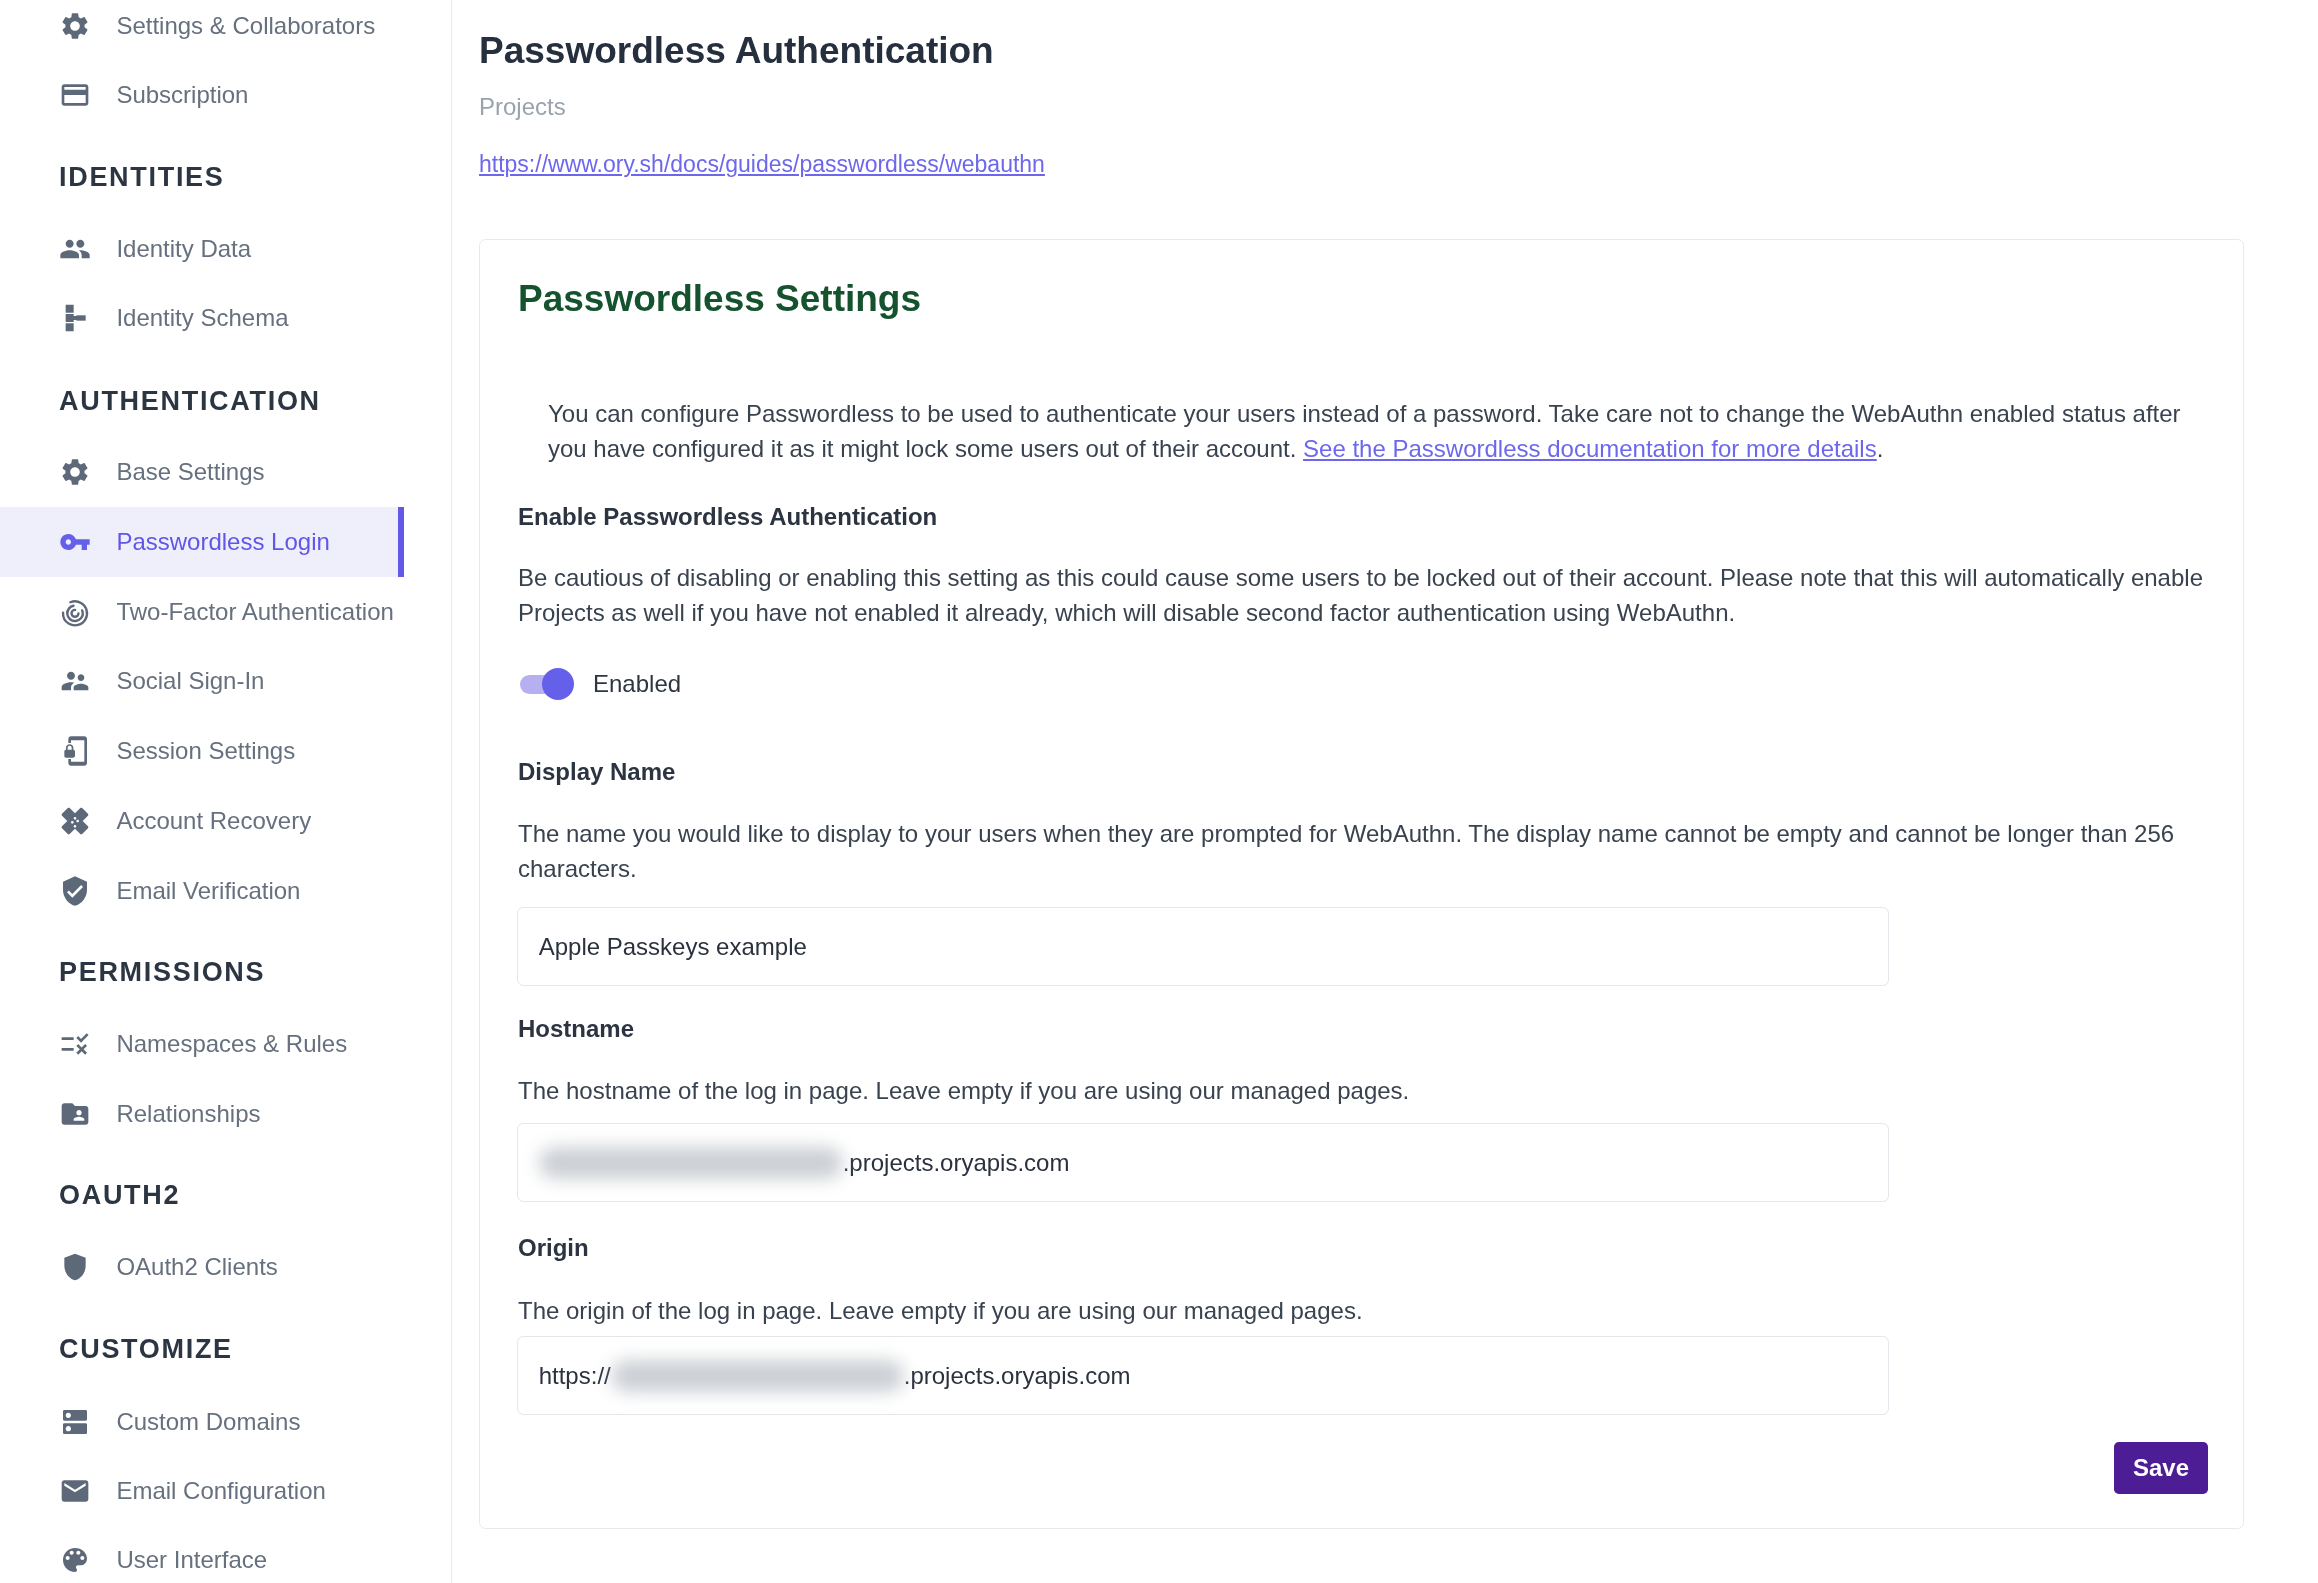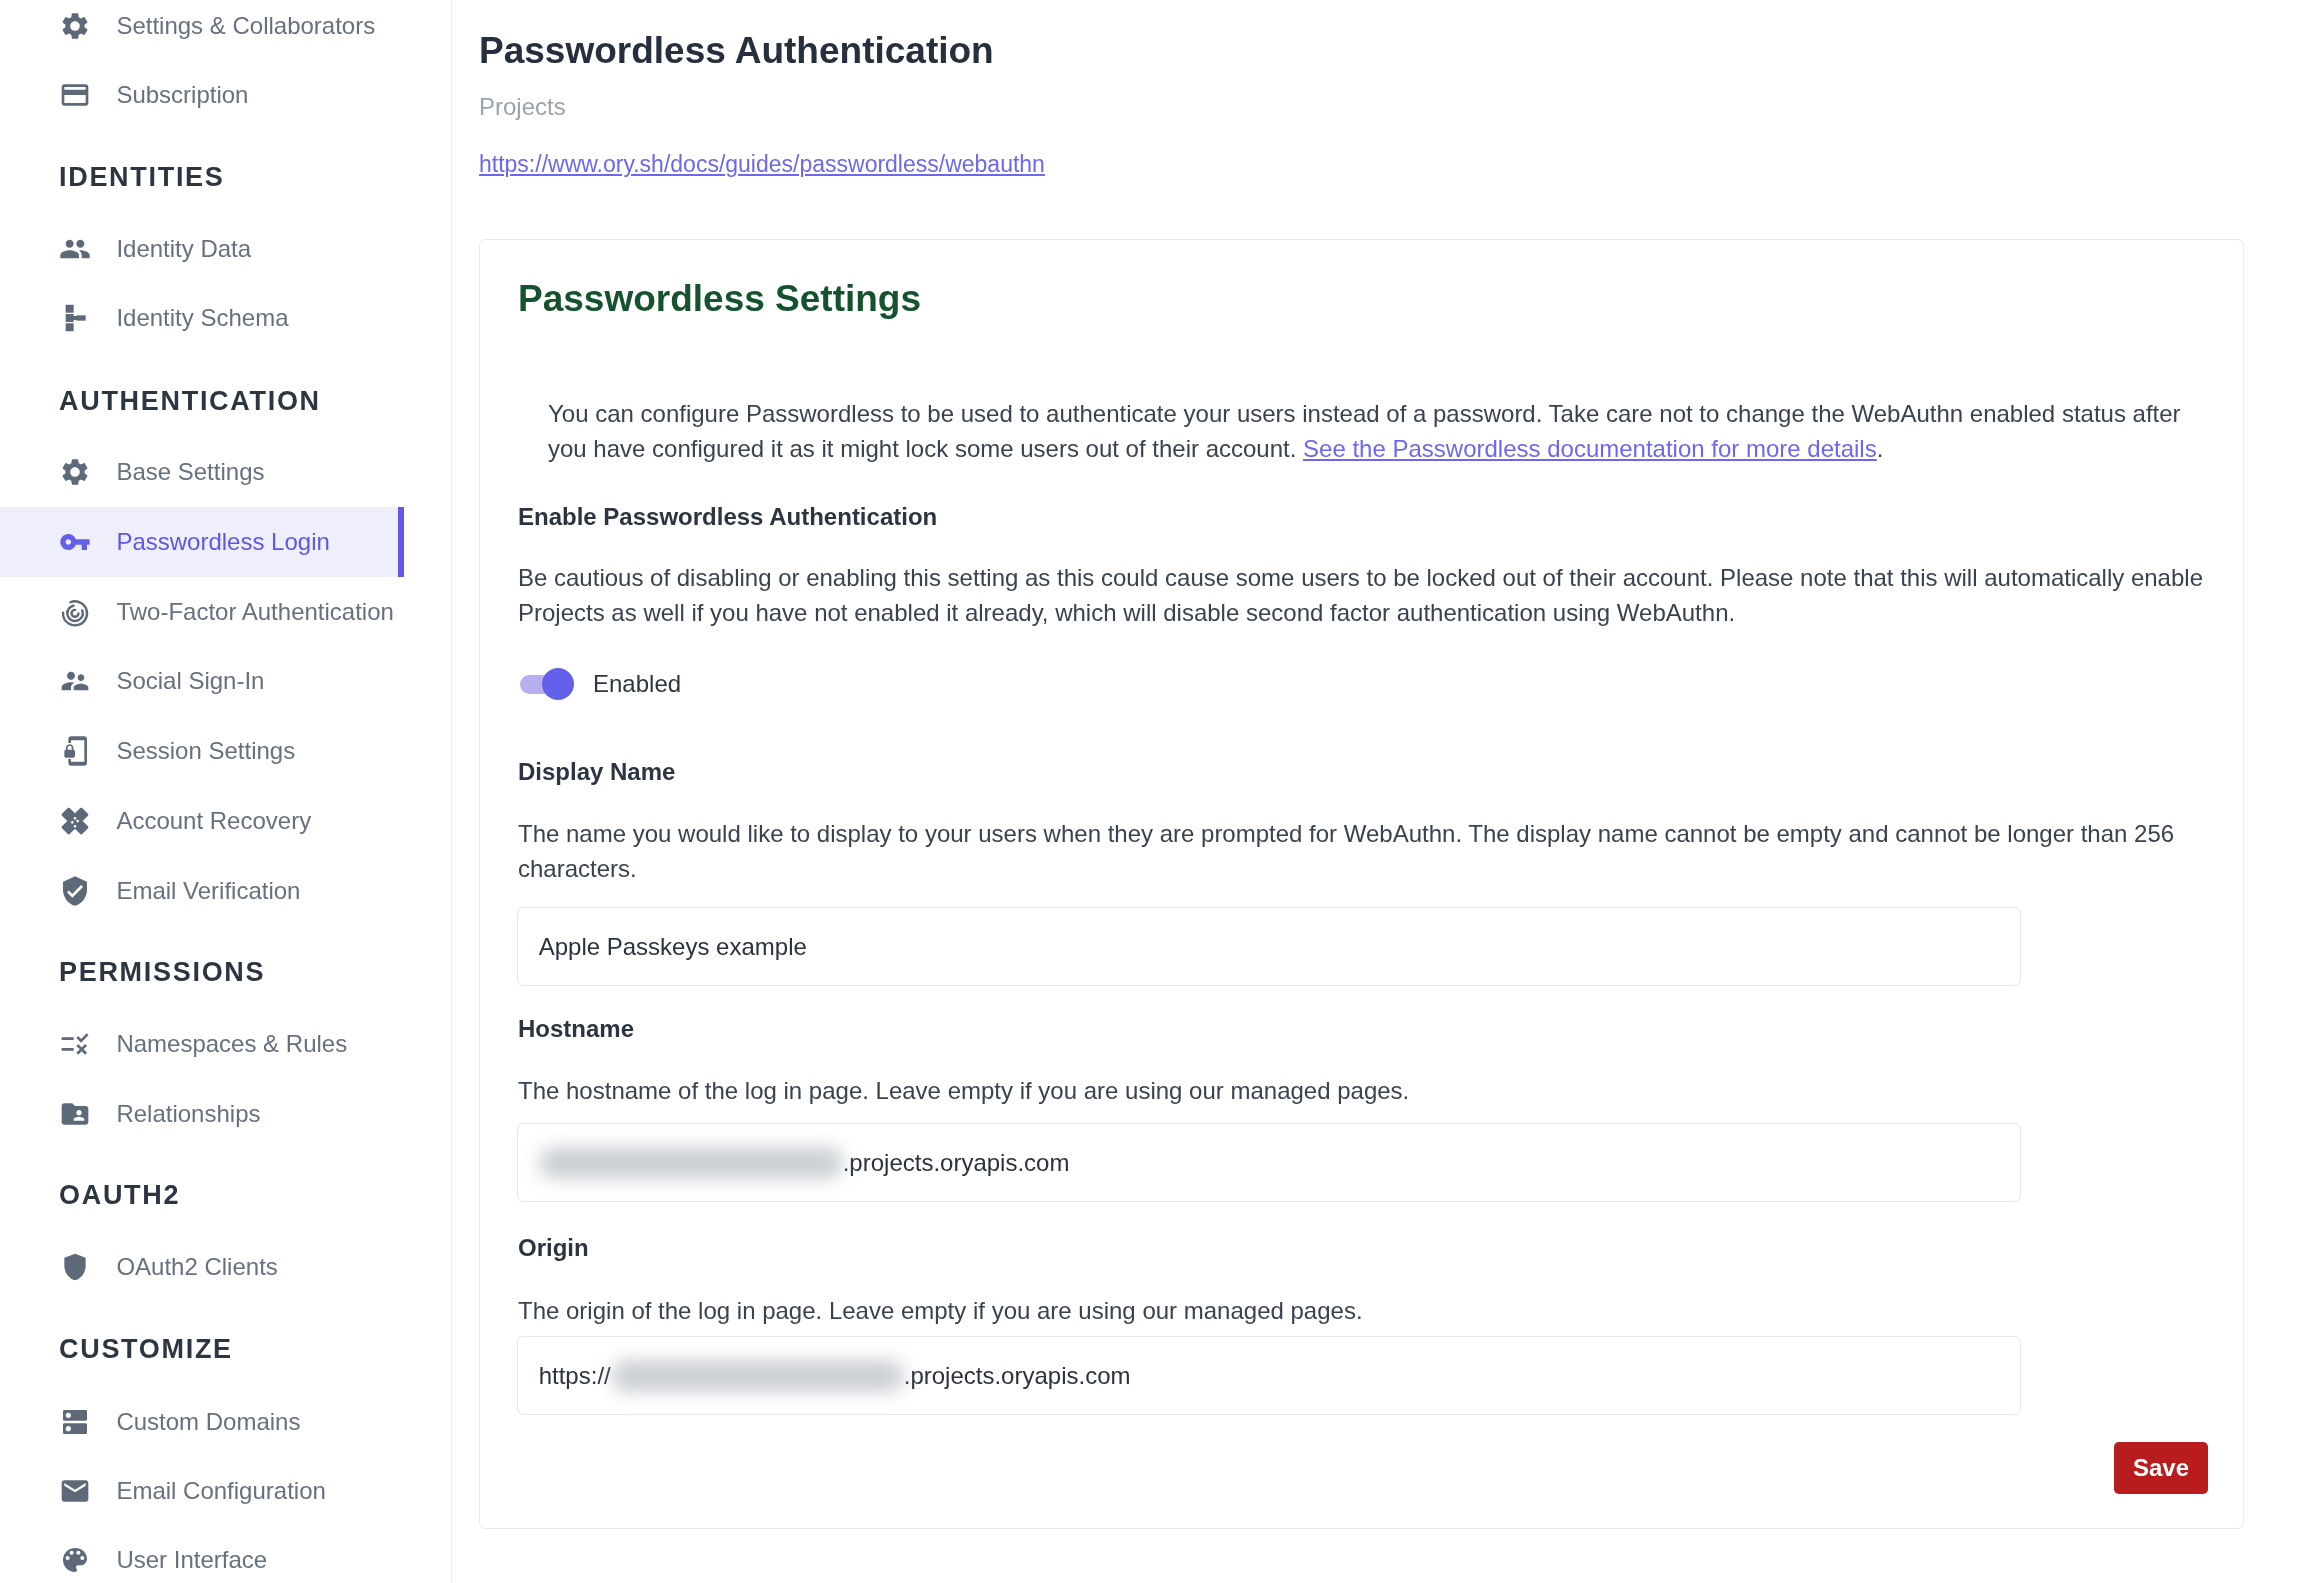--- a/index.html
+++ b/index.html
@@ -43,30 +43,30 @@
   
   .toggle-row { position:absolute; left:40px; top:425px; height:38px; display:flex; align-items:center; }
   .switch { position:relative; width:54px; height:35px; cursor:pointer; }
   .switch .track { position:absolute; left:0; top:8px; width:51px; height:19px;
     border-radius:9.5px; background:#b6b0f0; }
   .switch .knob { position:absolute; right:0; top:1.6px; width:32px; height:32px;
     border-radius:50%; background:#6560ea; }
   .toggle-row .lbl { margin-left:19px; font-size:24px; color:#2e3640; }
 
   
-  .field { position:absolute; left:37px; width:1504px; height:79px;
+  .field { position:absolute; left:37px; width:1372px; height:79px;
     border:1.6px solid #e3e6ea; border-radius:6.4px; background:#fff;
     display:flex; align-items:center; padding-left:20.7px;
     font-size:24px; color:#2b323e; }
   .redacted { display:inline-block; width:304px; height:32px; border-radius:16px;
     background:#aab0b8; filter:blur(8.7px); opacity:.6; vertical-align:middle; }
   .redacted.short { width:293px; }
 
   .save-btn { position:absolute; right:35px; top:1202px; width:94px; height:52px;
-    background:#b91c1c; color:#ffffff; border:none; border-radius:4.8px;
+    background:#4c1d95; color:#ffffff; border:none; border-radius:4.8px;
     font-size:24px; font-weight:700; font-family:inherit; cursor:pointer; }
 </style>
 </head>
 <body>
 
 <svg width="0" height="0" style="position:absolute">
   <defs>
     <symbol id="i-gear" viewBox="0 0 24 24">
         <path fill="currentColor" d="M19.14 12.94c.04-.3.06-.61.06-.94 0-.32-.02-.64-.07-.94l2.03-1.58c.18-.14.23-.41.12-.61l-1.92-3.32c-.12-.22-.37-.29-.59-.22l-2.39.96c-.5-.38-1.03-.7-1.62-.94l-.36-2.54c-.04-.24-.24-.41-.48-.41h-3.84c-.24 0-.43.17-.47.41l-.36 2.54c-.59.24-1.13.57-1.62.94l-2.39-.96c-.22-.08-.47 0-.59.22L2.74 8.87c-.12.21-.08.47.12.61l2.03 1.58c-.05.3-.09.63-.09.94s.02.64.07.94l-2.03 1.58c-.18.14-.23.41-.12.61l1.92 3.32c.12.22.37.29.59.22l2.39-.96c.5.38 1.03.7 1.62.94l.36 2.54c.05.24.24.41.48.41h3.84c.24 0 .44-.17.47-.41l.36-2.54c.59-.24 1.13-.56 1.62-.94l2.39.96c.22.08.47 0 .59-.22l1.92-3.32c.12-.22.07-.47-.12-.61l-2.01-1.58zM12 15.6c-1.98 0-3.6-1.62-3.6-3.6s1.62-3.6 3.6-3.6 3.6 1.62 3.6 3.6-1.62 3.6-3.6 3.6z"></path>
       </symbol>

